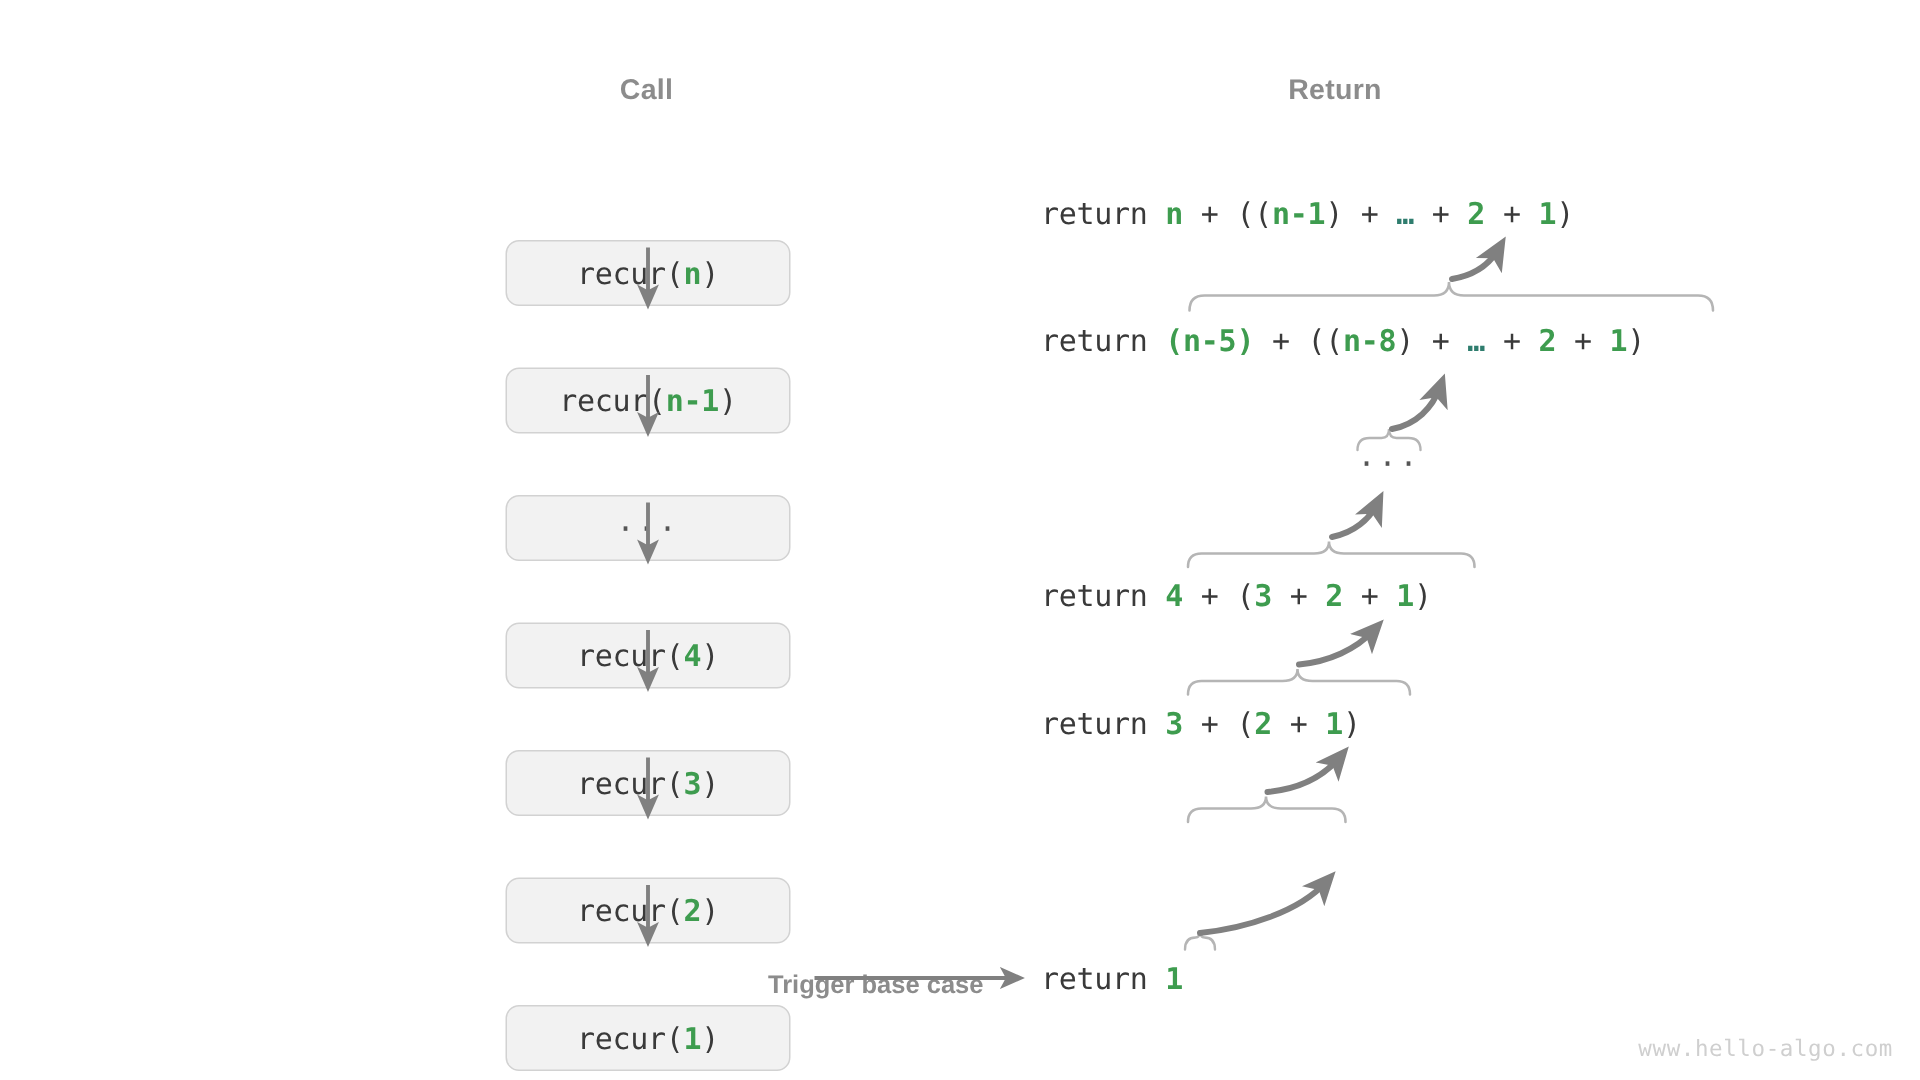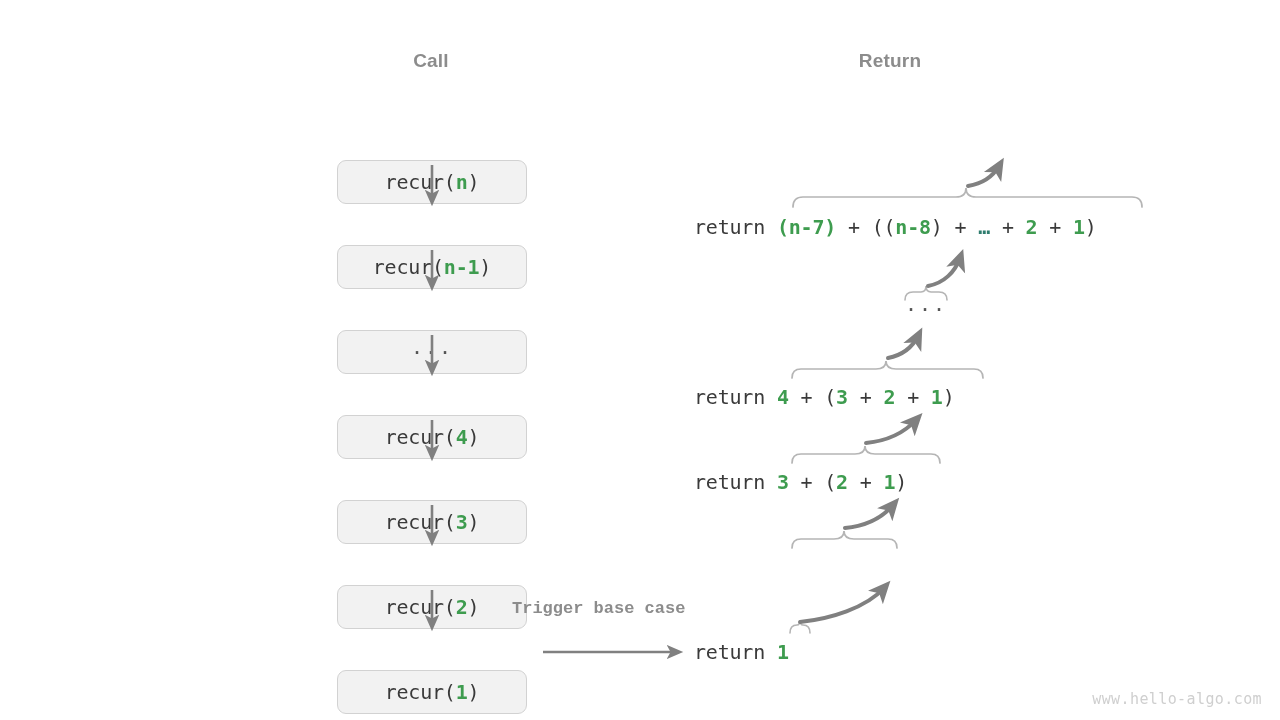--- a/index.html
+++ b/index.html
@@ -74,25 +74,26 @@
     font-size: 20px;
     color: #555;
     letter-spacing: 2px;
     white-space: nowrap;
     transform: translateX(-50%);
   }
 
   
   .side-label {
     position: absolute;
-    font-family: Liberation Mono, monospace;
+    font-family: Liberation Sans, sans-serif;
     font-weight: bold;
     font-size: 17px;
     color: #8c8c8c;
     white-space: nowrap;
+    margin-top: 48px;
   }
 
   
   #watermark {
     position: absolute;
     right: 18px; bottom: 12px;
     font-family: "DejaVu Sans Mono", monospace;
     font-size: 15px;
     color: #cfcfcf;
     letter-spacing: .4px;
@@ -147,21 +148,22 @@
       <span class="num">2</span>
       <span>)</span>
   </div>
 
   <div class="call-box" style="top:630px">
     <span>recur(</span>
       <span class="num">1</span>
       <span>)</span>
   </div>
 
-  <div class="ret-row" style="top:213px" id="ret1"><span class="kw">return </span><span class="g">(n-7)</span><span class="op"> + ((</span><span class="g">n-8</span><span class="op">) + </span><span class="dots">…</span><span class="op"> + </span><span class="g">2</span><span class="op"> + </span><span class="g">1</span><span class="op">)</span></div>
+  <div class="ret-row" style="top:128px" id="ret0"><span class="kw">return </span><span class="g">n</span><span class="op"> + ((</span><span class="g">n-1</span><span class="op">) + </span><span class="dots">…</span><span class="op"> + </span><span class="g">2</span><span class="op"> + </span><span class="g">1</span><span class="op">)</span></div>
+  <div class="ret-row" style="top:213px" id="ret1"><span class="kw">return </span><span class="g">(n-5)</span><span class="op"> + ((</span><span class="g">n-8</span><span class="op">) + </span><span class="dots">…</span><span class="op"> + </span><span class="g">2</span><span class="op"> + </span><span class="g">1</span><span class="op">)</span></div>
 
   <div class="ret-dots-row" style="left:926px; top:297px">···</div>
 
   <div class="ret-row" style="top:383px" id="ret3"><span class="kw">return </span><span class="g">4</span><span class="op"> + (</span><span class="g">3</span><span class="op"> + </span><span class="g">2</span><span class="op"> + </span><span class="g">1</span><span class="op">)</span></div>
   <div class="ret-row" style="top:468px" id="ret4"><span class="kw">return </span><span class="g">3</span><span class="op"> + (</span><span class="g">2</span><span class="op"> + </span><span class="g">1</span><span class="op">)</span></div>
   <div class="ret-row" style="top:638px" id="ret6"><span class="kw">return </span><span class="g">1</span></div>
 
   <div class="side-label" style="left:512px; top:599px">Trigger base case</div>
 
   <div id="watermark">www.hello-algo.com</div>

